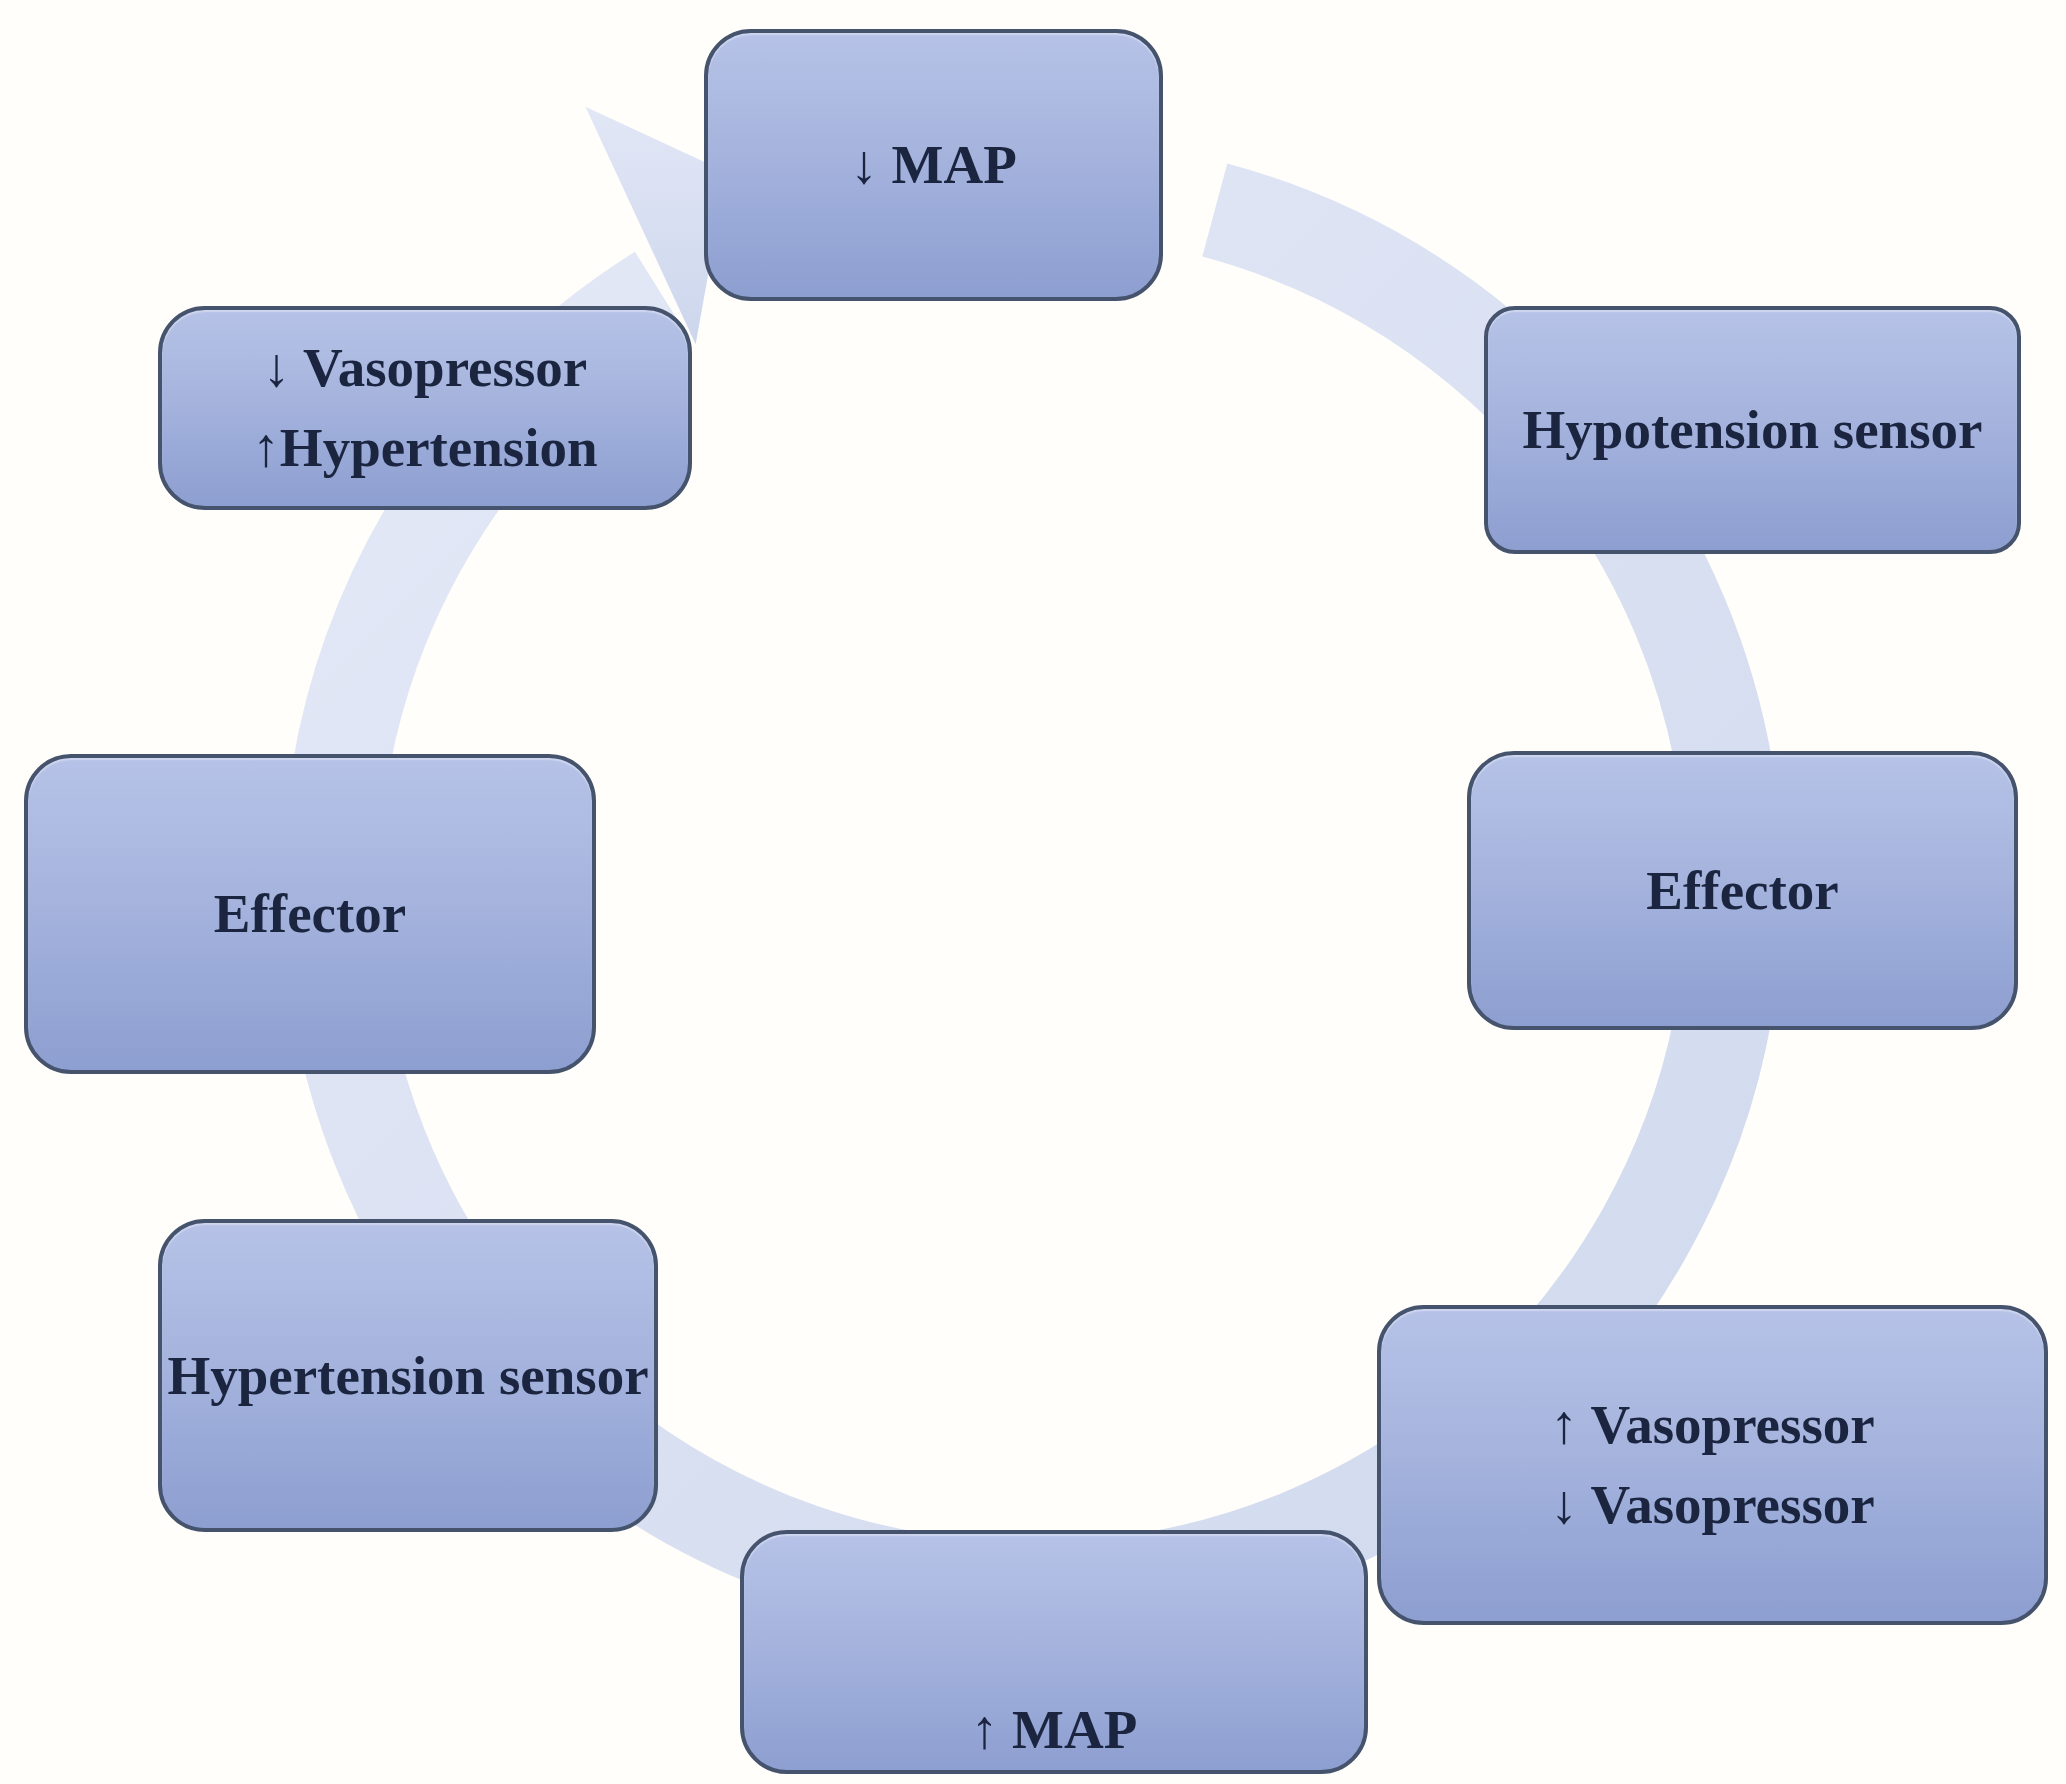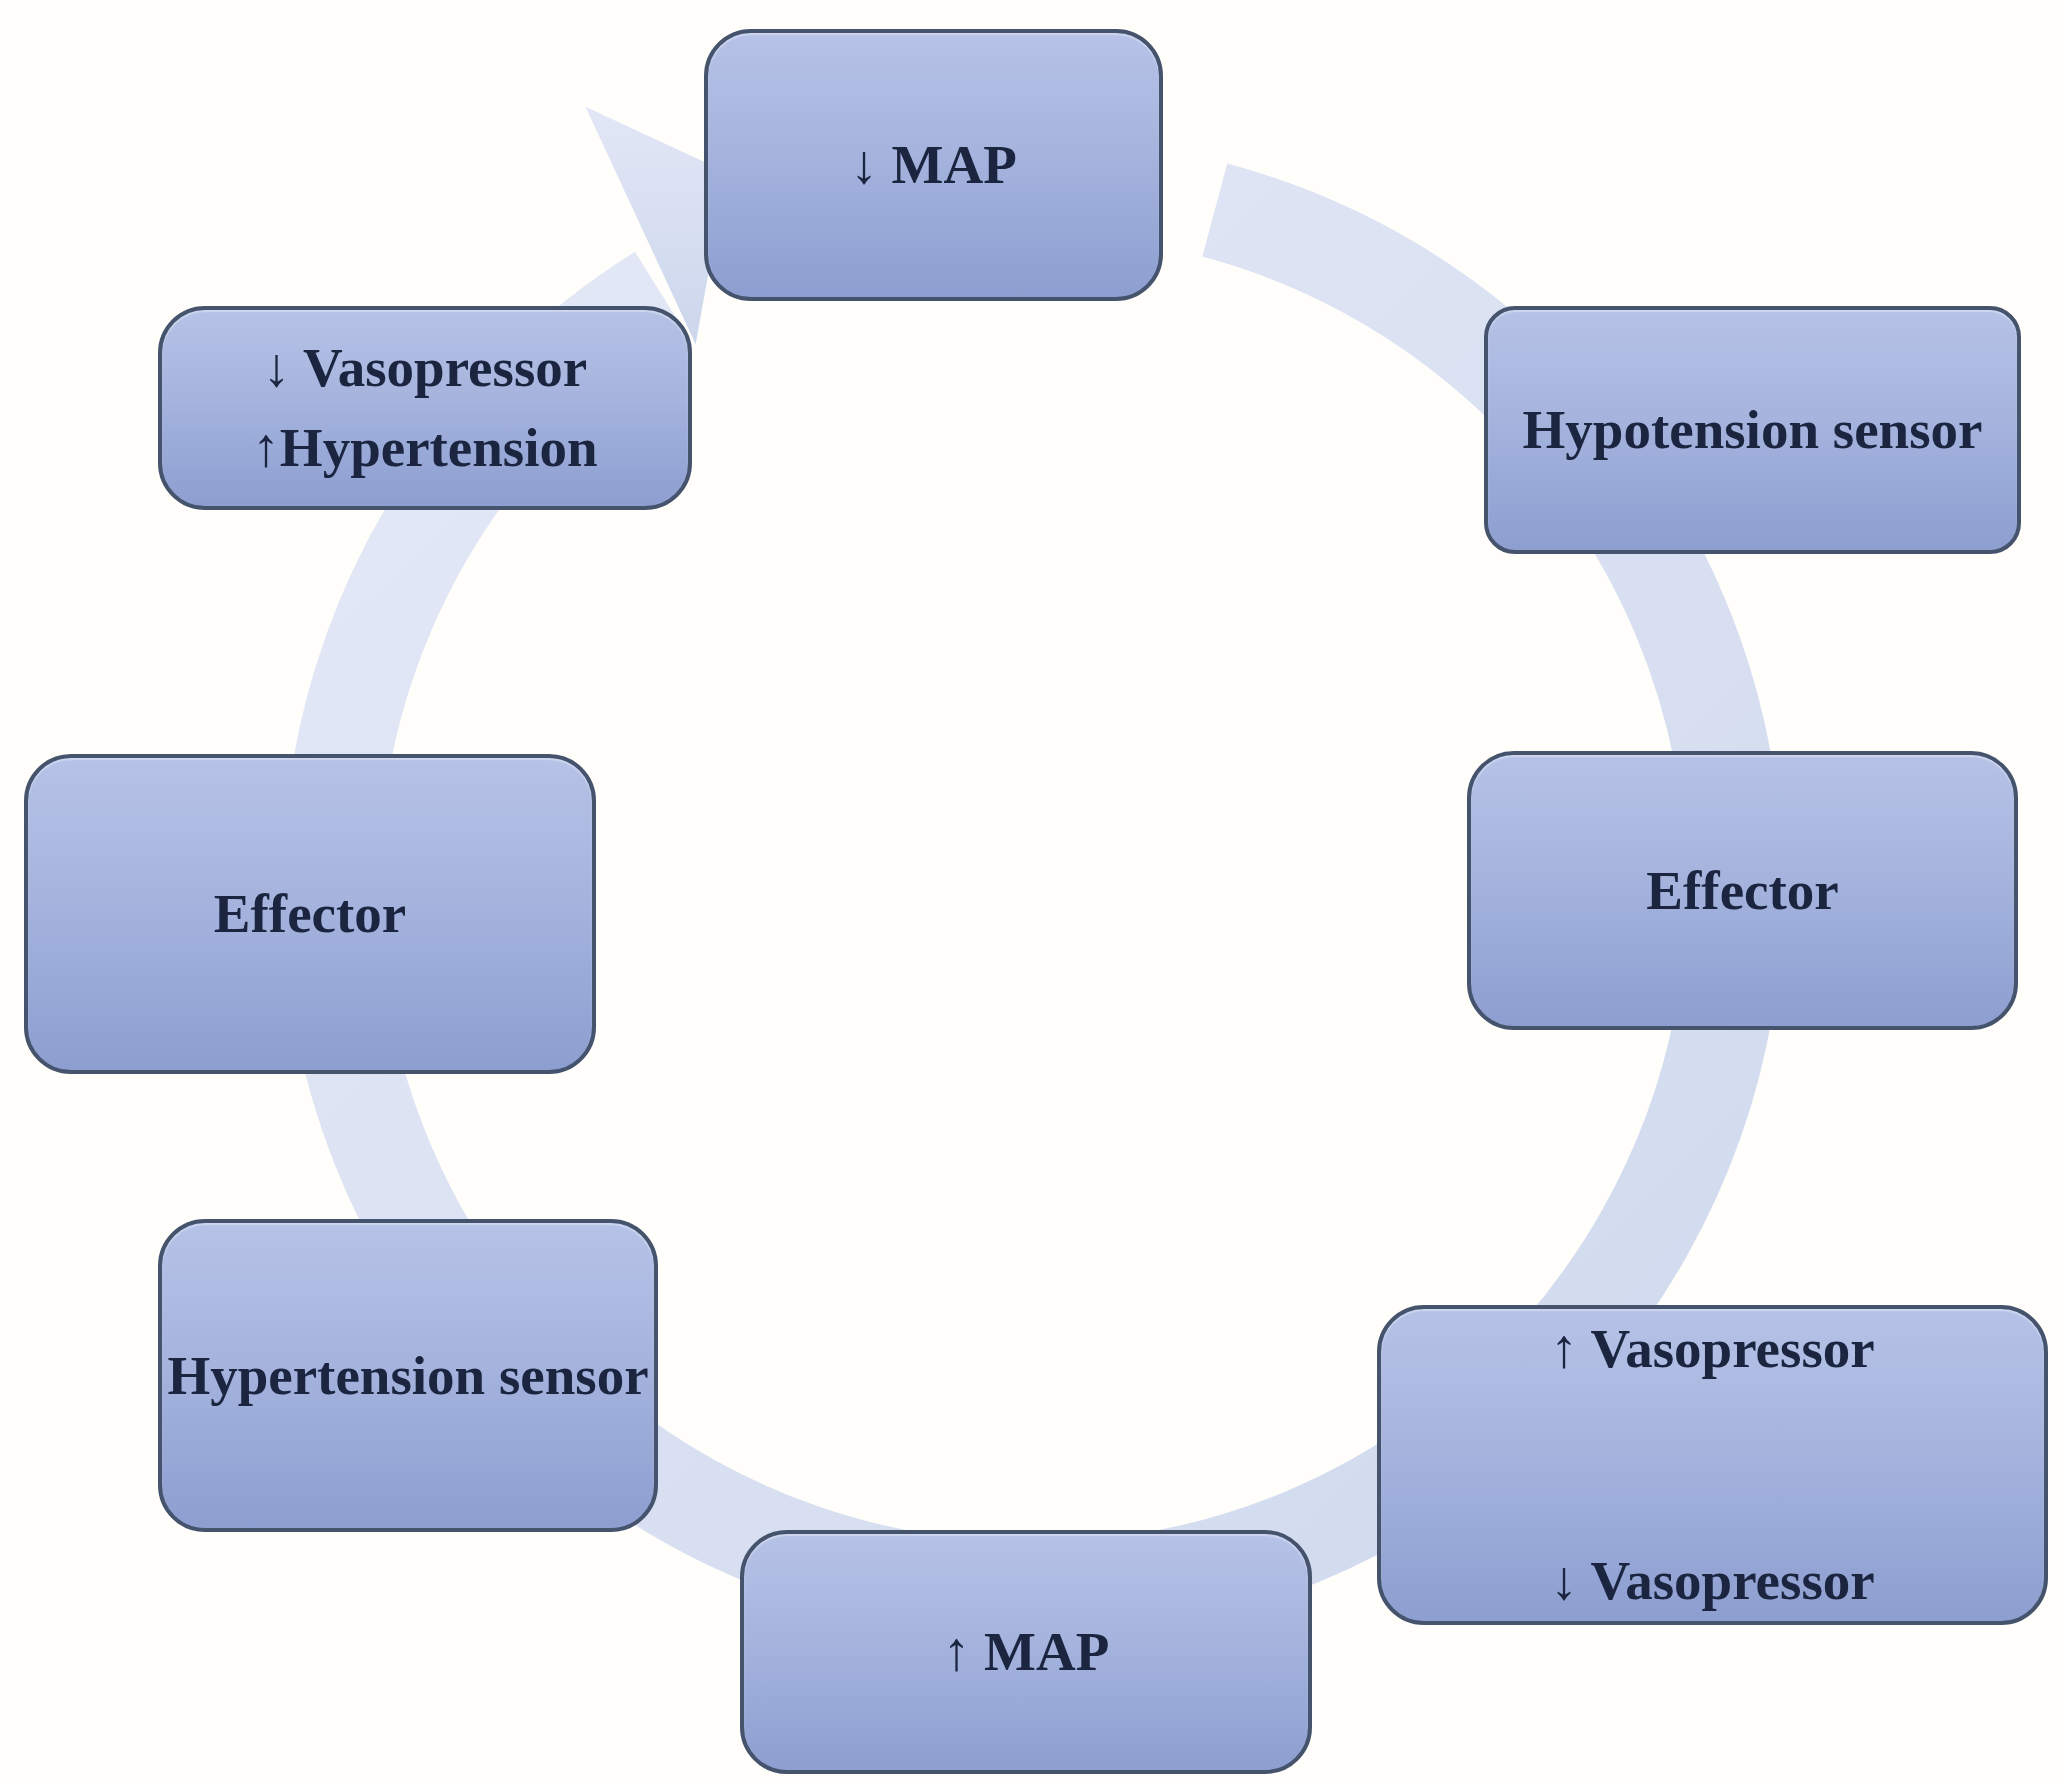--- a/index.html
+++ b/index.html
@@ -33,22 +33,22 @@
     font-weight:bold;
     font-size:55px;
     line-height:1.45;
     box-shadow:inset 0 2.1px 1.4px rgba(255,255,255,0.35);
   }
   .node span{display:block;white-space:nowrap;}
   
   .pos-top          {left:704px; top:29px;   width:459px; height:272px;}
   .pos-top-right    {left:1484px; top:306px;  width:537px; height:248px;border-radius:31px;}
   .pos-right        {left:1467px; top:751px; width:551px; height:279px;}
-  .pos-bottom-right {left:1377px; top:1305px; width:671px; height:320px;justify-content:space-between;}
-  .pos-bottom       {left:740px; top:1530px; width:572px; height:244px;}
+  .pos-bottom-right {left:1377px; top:1305px; width:671px; height:320px;}
+  .pos-bottom       {left:740px; top:1530px; width:628px; height:244px;justify-content:flex-end;}
   .pos-bottom-left  {left:158px;  top:1219px; width:500px; height:313px;}
   .pos-left         {left:24px;   top:754px; width:572px; height:320px;}
   .pos-top-left     {left:158px;  top:306px;  width:534px; height:204px;}
 </style>
 </head>
 <body>
 
 <div id="canvas">
 
   <svg id="ring-svg" viewBox="0 0 3000 2591" xmlns="http://www.w3.org/2000/svg">

